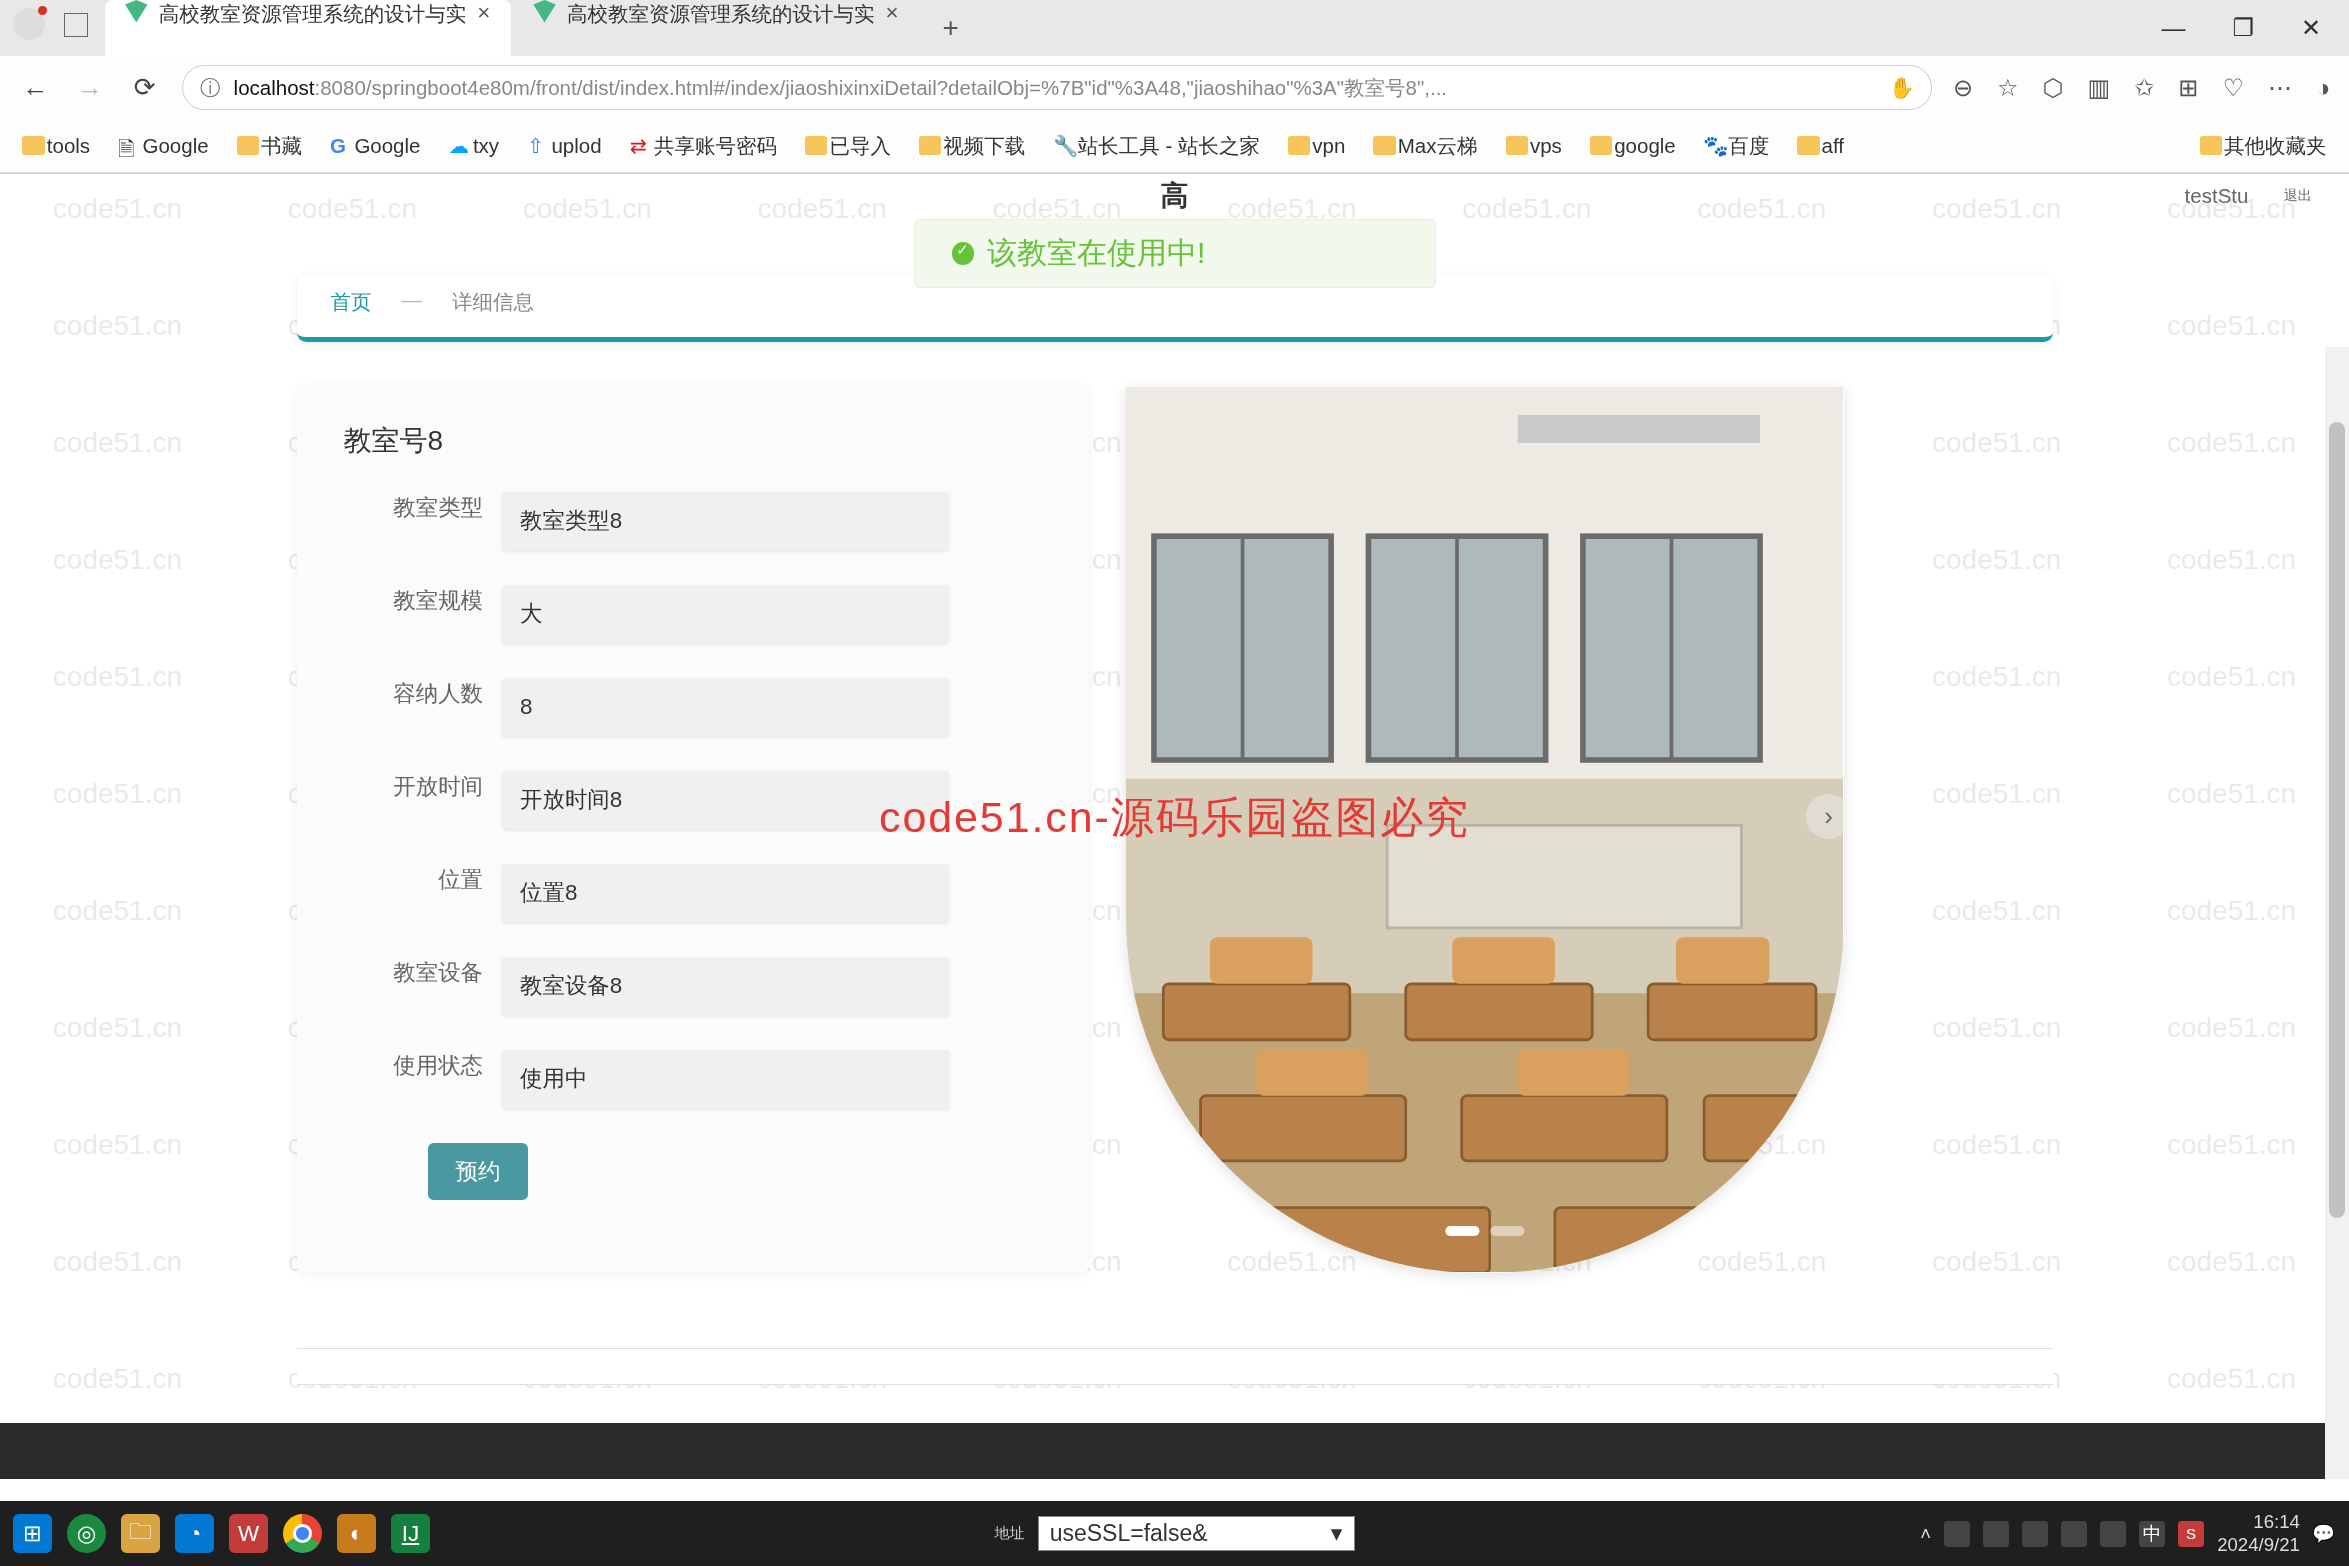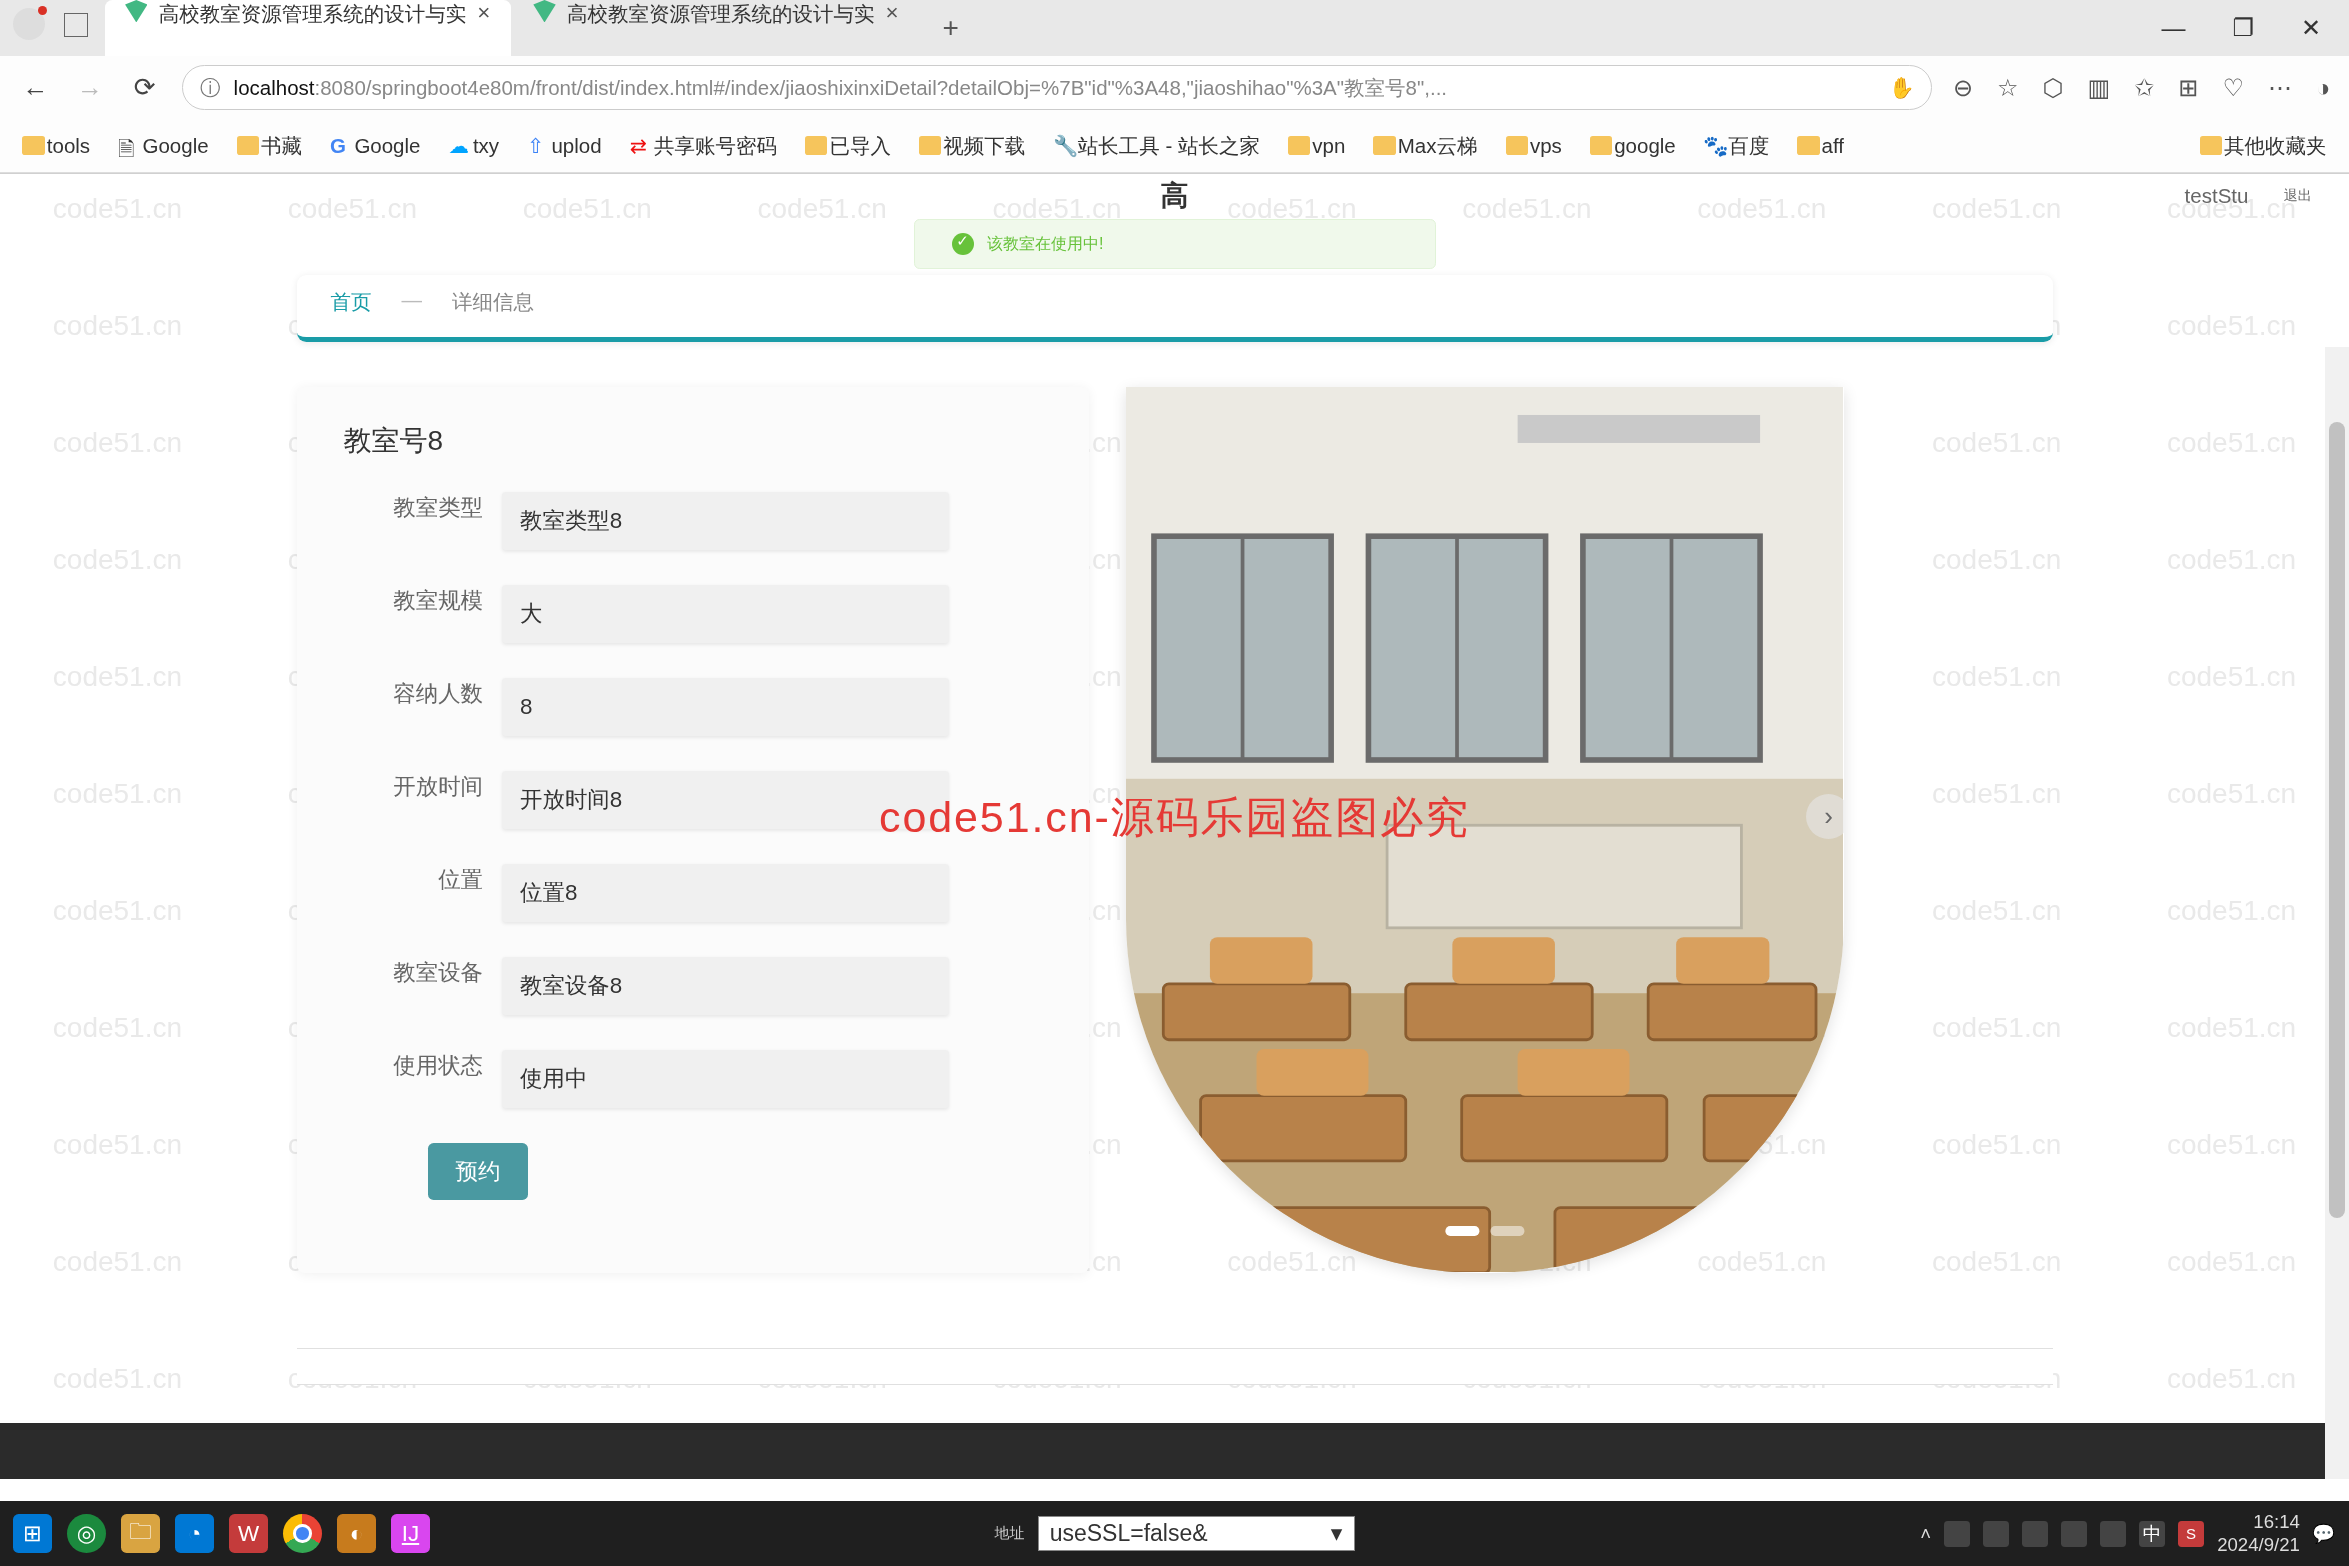--- a/index.html
+++ b/index.html
@@ -98,21 +98,21 @@
 .app-header {
   position: relative; z-index: 2; height: 43px; display: flex; align-items: center; justify-content: flex-end; padding: 0 28px; gap: 26px;
 }
 .app-header .center-title { position: absolute; left: 50%; transform: translateX(-50%); font-size: 28px; font-weight: 600; color: #333; }
 .user-label { font-size: 20.5px; color: #666; }
 .logout-btn { font-size: 14px; color: #666; padding: 5.6px 9.3px; font-family: Liberation Mono, monospace; }
 
 .toast {
   position: absolute; top: 45px; left: 50%; transform: translateX(-50%);
   background: #f0f9eb; border: 0.9px solid #e1f3d8; color: #67c23a;
-  padding: 13px 37px; border-radius: 5.6px; font-size: 16px; z-index: 4;
+  padding: 13px 37px; border-radius: 5.6px; font-size: 30px; z-index: 4;
   display: flex; align-items: center; gap: 13px; min-width: 522px;
 }
 .toast-icon { width: 22.4px; height: 22.4px; border-radius: 50%; background: #67c23a; position: relative; }
 .toast-icon::after { content: "✓"; color: #fff; position: absolute; left: 4.7px; top: -0.9px; font-size: 15px; }
 
 .breadcrumb-card {
   position: relative; z-index: 2; margin: 58px auto 0; width: 1756px; background: #fff;
   border-radius: 9.3px; border-bottom: 5.6px solid #1a9ca7; box-shadow: 0 1.9px 7.5px rgba(0,0,0,0.08);
   padding: 13px 34px 20.5px;
 }
@@ -184,21 +184,21 @@
   display: flex; align-items: center; padding: 0 11.2px; font-size: 23px; color: #333; justify-content: space-between;
 }
 .tb-right { margin-left: auto; display: flex; align-items: center; gap: 13px; color: #ddd; font-size: 18.6px; }
 .tb-clock { text-align: right; line-height: 1.2; }
 .tb-icon { width: 39px; height: 39px; border-radius: 5.6px; display: flex; align-items: center; justify-content: center; font-size: 22.4px; }
 .tb-icon.blue { background: #0078d4; color: #fff; }
 .tb-icon.green { background: #1b8a3e; color: #fff; border-radius: 50%; }
 .tb-icon.yellow { background: #d9a441; color: #fff; }
 .tb-icon.red { background: #c43b3b; color: #fff; }
 .tb-icon.orange { background: #c77b1d; color: #fff; }
-.tb-icon.darkred { background: #d946ef; color: #fff; text-decoration: underline; }
+.tb-icon.darkred { background: #15803d; color: #fff; text-decoration: underline; }
 .tb-tray { width: 26px; height: 26px; background: #444; border-radius: 3.7px; }
 .tb-tray.cn { background: #c43b3b; color: #fff; font-size: 15px; display: flex; align-items: center; justify-content: center; }
 .tb-tray.zh { color: #fff; font-size: 18.6px; display: flex; align-items: center; justify-content: center; }
 
 
 .chrome-ico { position: relative; width: 39px; height: 39px; border-radius: 50%; background: conic-gradient(#ea4335 0 120deg, #34a853 120deg 240deg, #fbbc05 240deg 360deg); }
 .chrome-ico::after { content: ""; position: absolute; inset: 10.3px; background: #4285f4; border-radius: 50%; border: 3.7px solid #fff; }
 </style>
 </head>
 <body>

